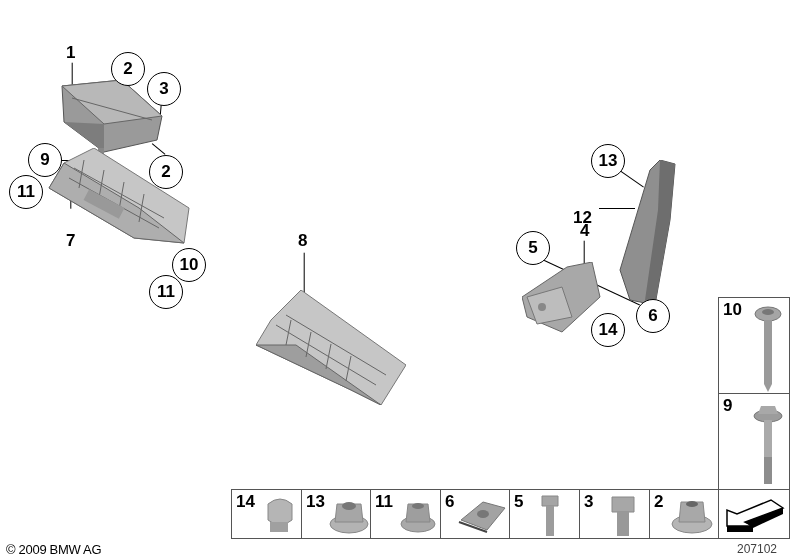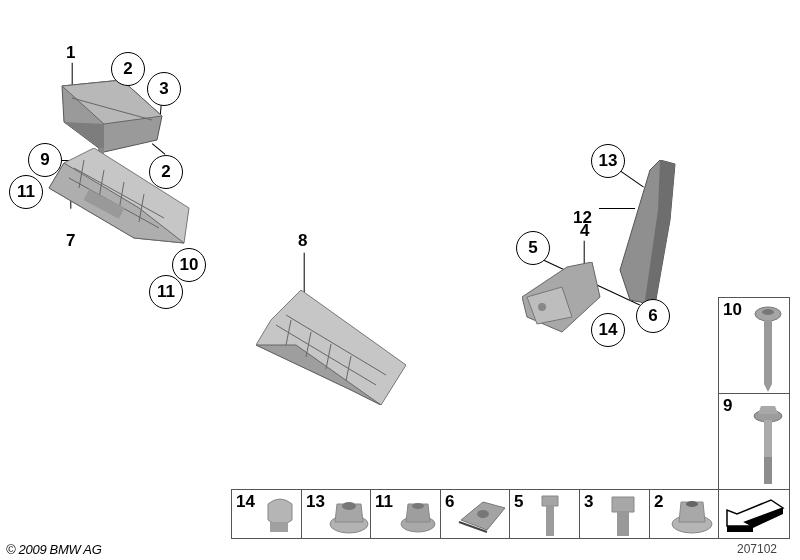--- a/index.html
+++ b/index.html
@@ -4,21 +4,21 @@
 <style>
   html,body{margin:0;padding:0;background:#fff;}
   body{width:800px;height:560px;position:relative;overflow:hidden;font-family:"Liberation Sans",sans-serif;color:#000;}
   .abs{position:absolute;}
   .callout{position:absolute;width:34px;height:34px;border:1.6px solid #000;border-radius:50%;background:#fff;box-sizing:border-box;display:flex;align-items:center;justify-content:center;font-weight:bold;font-size:17px;}
   .plain{position:absolute;font-weight:bold;font-size:17px;line-height:17px;}
   .leader{position:absolute;background:#000;height:1.4px;transform-origin:0 50%;}
   .cell{position:absolute;border:1px solid #555;box-sizing:border-box;background:#fff;}
   .cell .num{position:absolute;left:4px;top:3px;font-weight:bold;font-size:17px;line-height:17px;}
   .part svg{display:block;}
-  .copyright{position:absolute;left:6px;top:542px;font-size:13px;letter-spacing:-0.3px;font-style:italic;}
+  .copyright{position:absolute;left:6px;top:542px;font-size:13px;letter-spacing:-0.3px;}
   .diagid{position:absolute;left:737px;top:542px;font-size:12px;color:#404040;}
 </style>
 </head>
 <body>
 
 <div class="leader" style="left:72px;top:62px;width:22px;transform:rotate(90deg);"></div>
 <div class="leader" style="left:122px;top:82px;width:14px;transform:rotate(120deg);"></div>
 <div class="leader" style="left:161px;top:104px;width:22px;transform:rotate(95deg);"></div>
 <div class="leader" style="left:152px;top:143px;width:17px;transform:rotate(40deg);"></div>
 <div class="leader" style="left:57px;top:160px;width:14px;transform:rotate(0deg);"></div>

